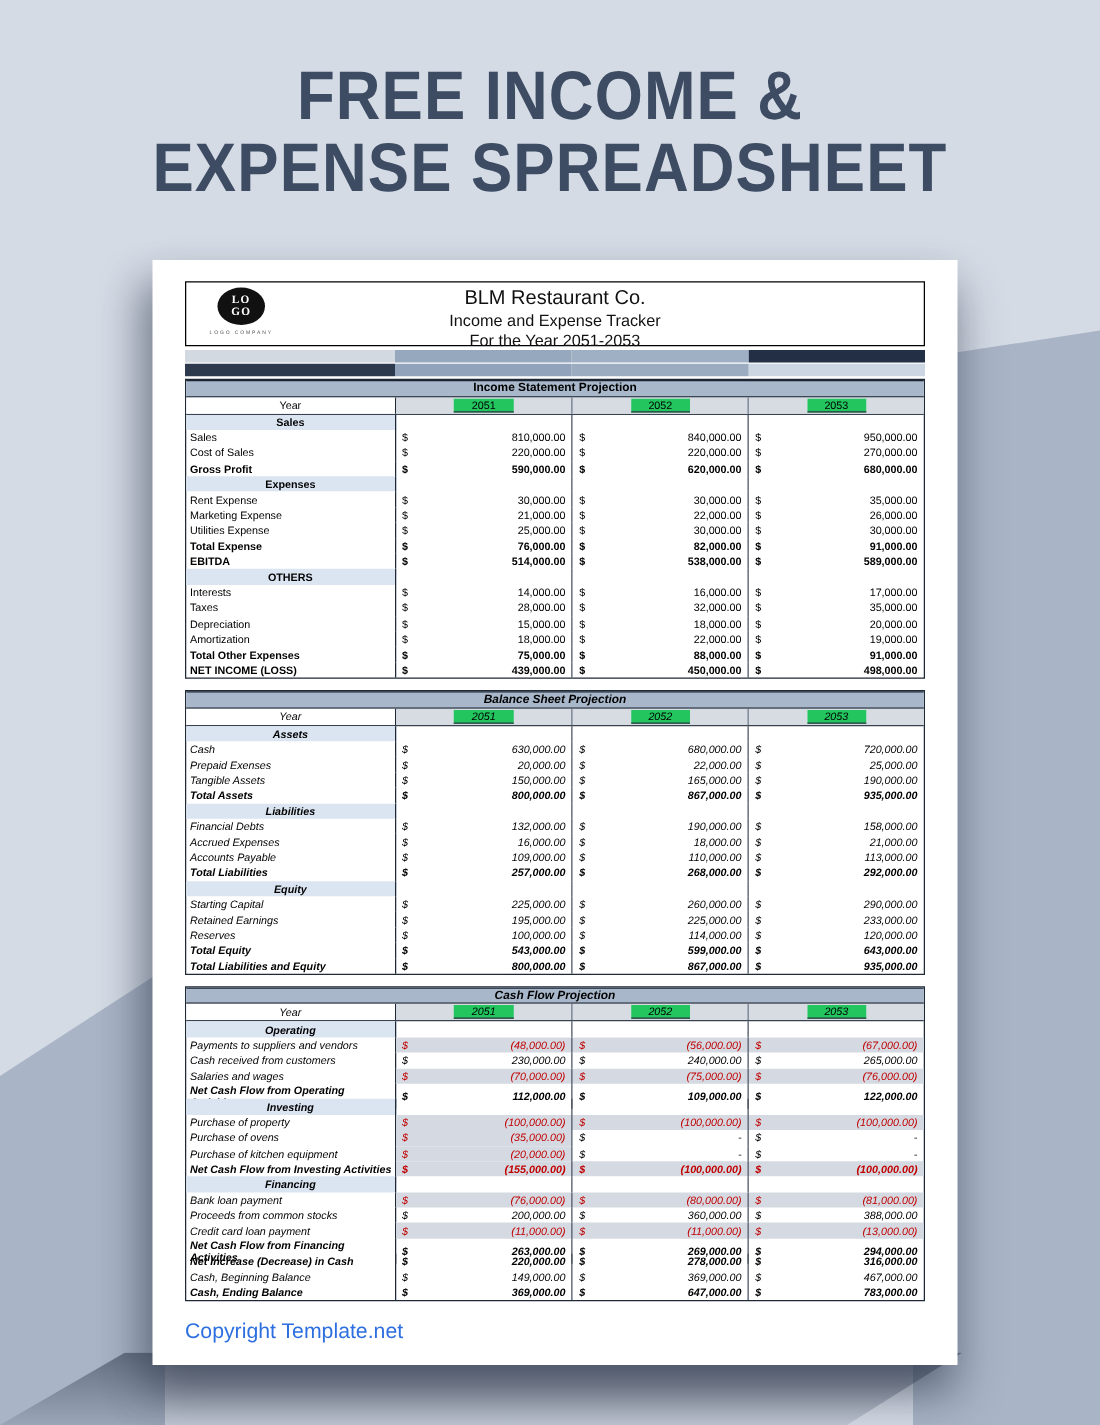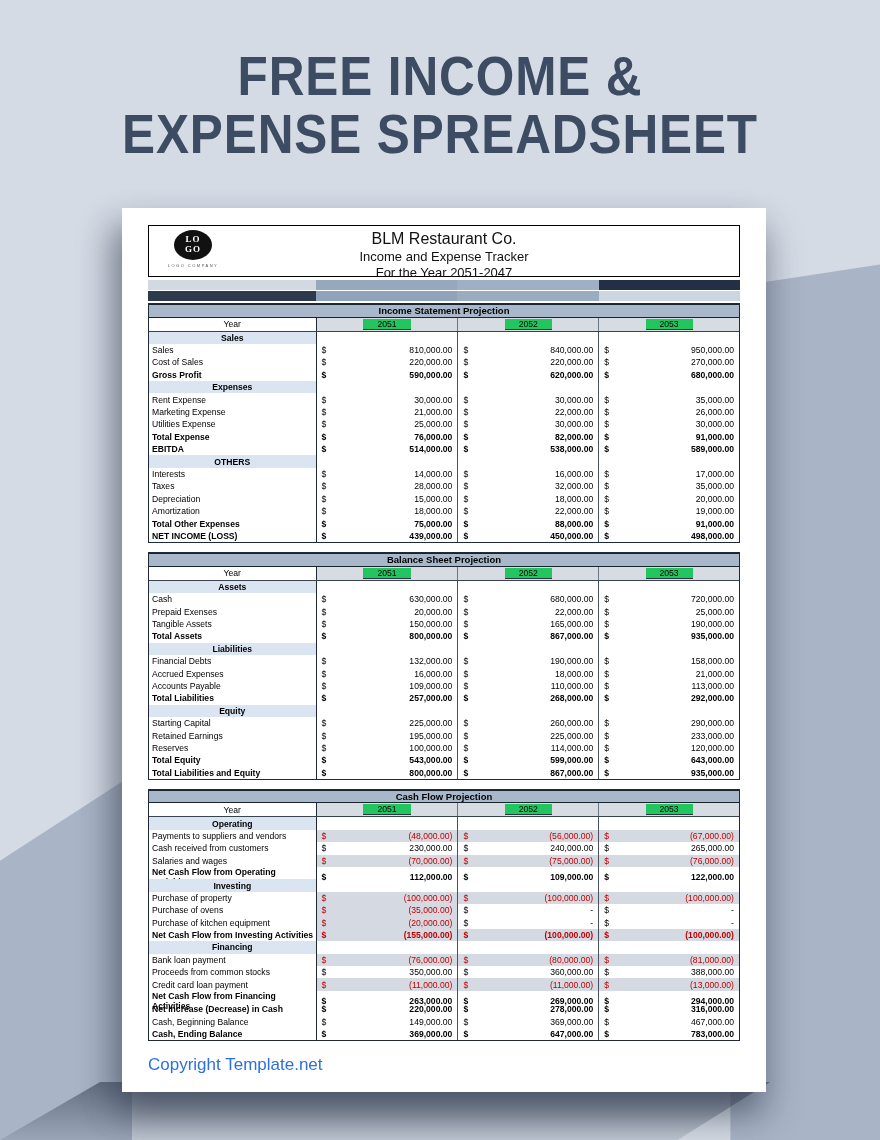--- a/index.html
+++ b/index.html
@@ -33,21 +33,21 @@
     letter-spacing:1px;}
   .logo-sub{font-size:4px;letter-spacing:1.5px;color:#555;margin-top:3px;}
   .doc-titles{text-align:center;padding-top:4px;}
   .company{font-size:16px;color:#111;}
   .sub1,.sub2{font-size:13px;color:#111;margin-top:1px;font-weight:500;}
   
   .deco{margin-top:3px;}
   .deco-row{display:grid;grid-template-columns:28.4% 23.87% 23.87% 23.86%;height:10px;margin-bottom:1px;}
   
   .table{border:1.5px solid #1f2937;margin-top:2px;}
-  .table + .table{margin-top:9px;}
+  .table + .table{margin-top:9px;font-style:italic;}
   .table-title{height:13.5px;background:#a8b8ca;border-top:1.5px solid #1a2330;border-bottom:1.5px solid #1a2330;
     box-sizing:border-box;text-align:center;font-weight:700;font-size:9.5px;line-height:11px;color:#000;}
   .grid{display:grid;grid-template-columns:28.4% 23.87% 23.87% 23.86%;align-items:stretch;}
   .year-row{height:13px;border-bottom:1px solid #39424f;}
   .year-label{display:flex;align-items:center;justify-content:center;font-size:8.6px;background:#fff;
     border-right:1.2px solid #1f2937;}
   .year-cell{background:#d7dce3;display:flex;align-items:center;justify-content:center;border-left:1px solid #6b7686;}
   .year-cell:nth-child(2){border-left:none;}
   .year-text{background:#22c55e;padding:0 14px;font-size:8.6px;border-bottom:1.5px solid #2c3644;line-height:10px;}
   .row{height:12.4px;}
@@ -79,21 +79,21 @@
     <div class="logo">
       <div class="logo-oval">
         <span>LO</span>
         <span>GO</span>
       </div>
       <div class="logo-sub">LOGO COMPANY</div>
     </div>
     <div class="doc-titles">
       <div class="company">BLM Restaurant Co.</div>
       <div class="sub1">Income and Expense Tracker</div>
-      <div class="sub2">For the Year 2051-2047</div>
+      <div class="sub2">For the Year 2051-2053</div>
     </div>
   </div>
 
   <div class="deco" id="deco">
       <div class="deco-row">
         <div style="background: rgb(211, 217, 224);"></div>
         <div style="background: rgb(150, 168, 190);"></div>
         <div style="background: rgb(160, 176, 196);"></div>
         <div style="background: rgb(35, 47, 68);"></div>
       </div>
@@ -741,21 +741,21 @@
           </div>
           <div class="cell-val neg">
             <span class="cur">$</span>
             <span class="amt">(81,000.00)</span>
           </div>
         </div>
         <div class="grid row data">
           <div class="cell-label">Proceeds from common stocks</div>
           <div class="cell-val">
             <span class="cur">$</span>
-            <span class="amt">350,000.00</span>
+            <span class="amt">200,000.00</span>
           </div>
           <div class="cell-val">
             <span class="cur">$</span>
             <span class="amt">360,000.00</span>
           </div>
           <div class="cell-val">
             <span class="cur">$</span>
             <span class="amt">388,000.00</span>
           </div>
         </div>

